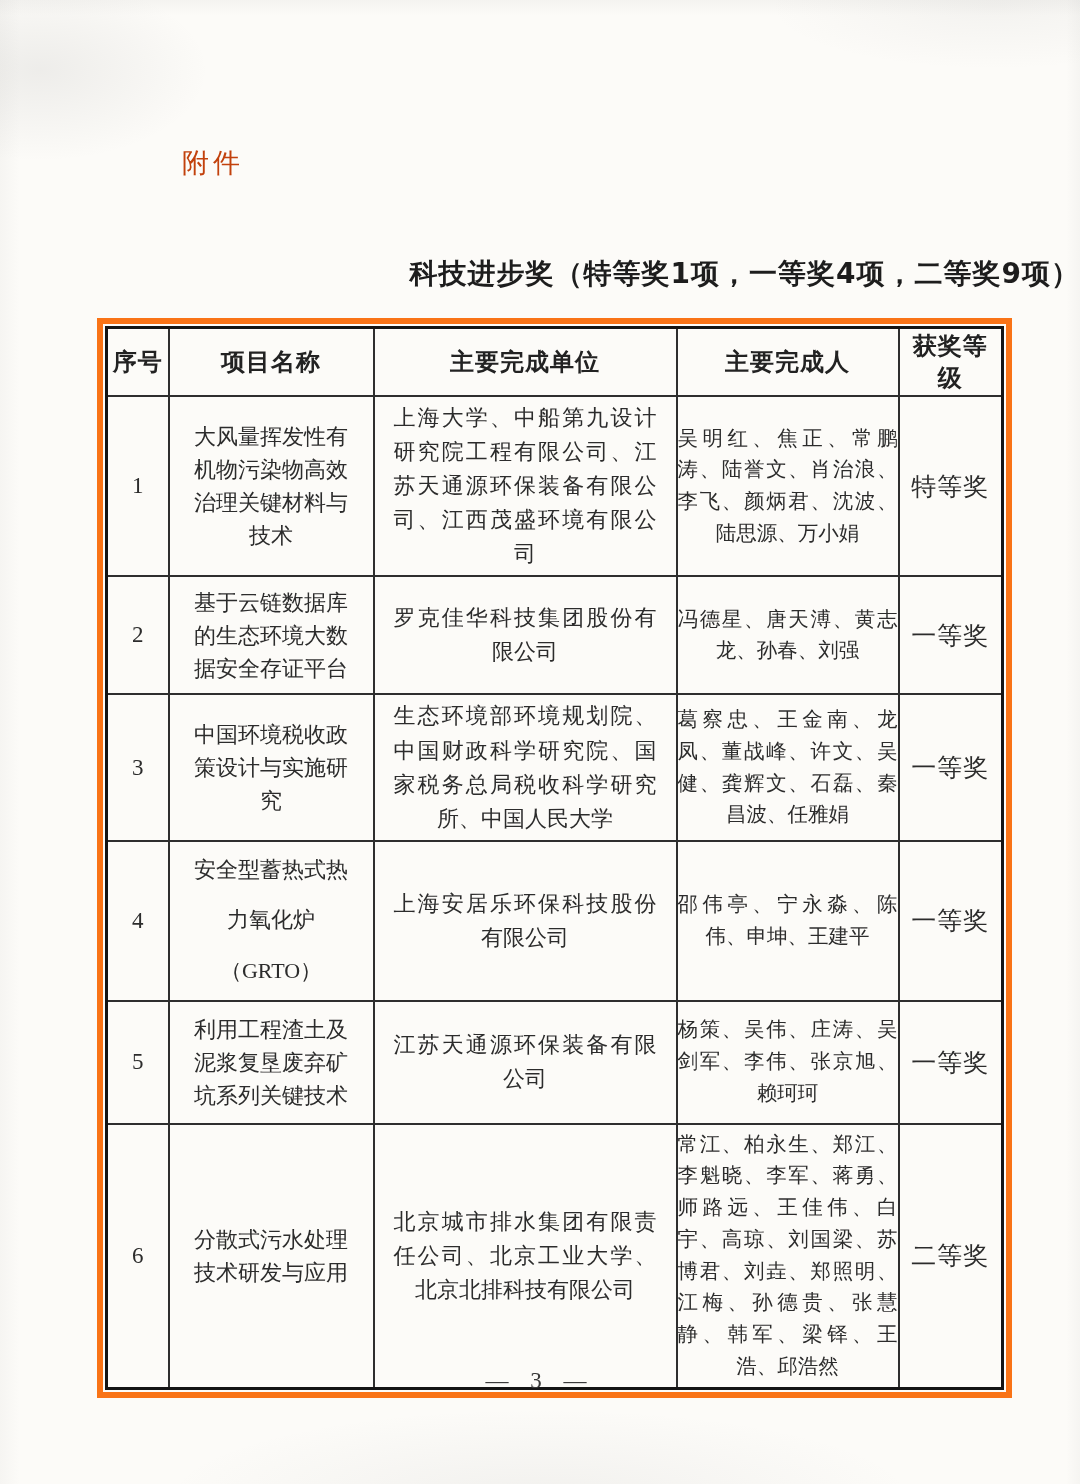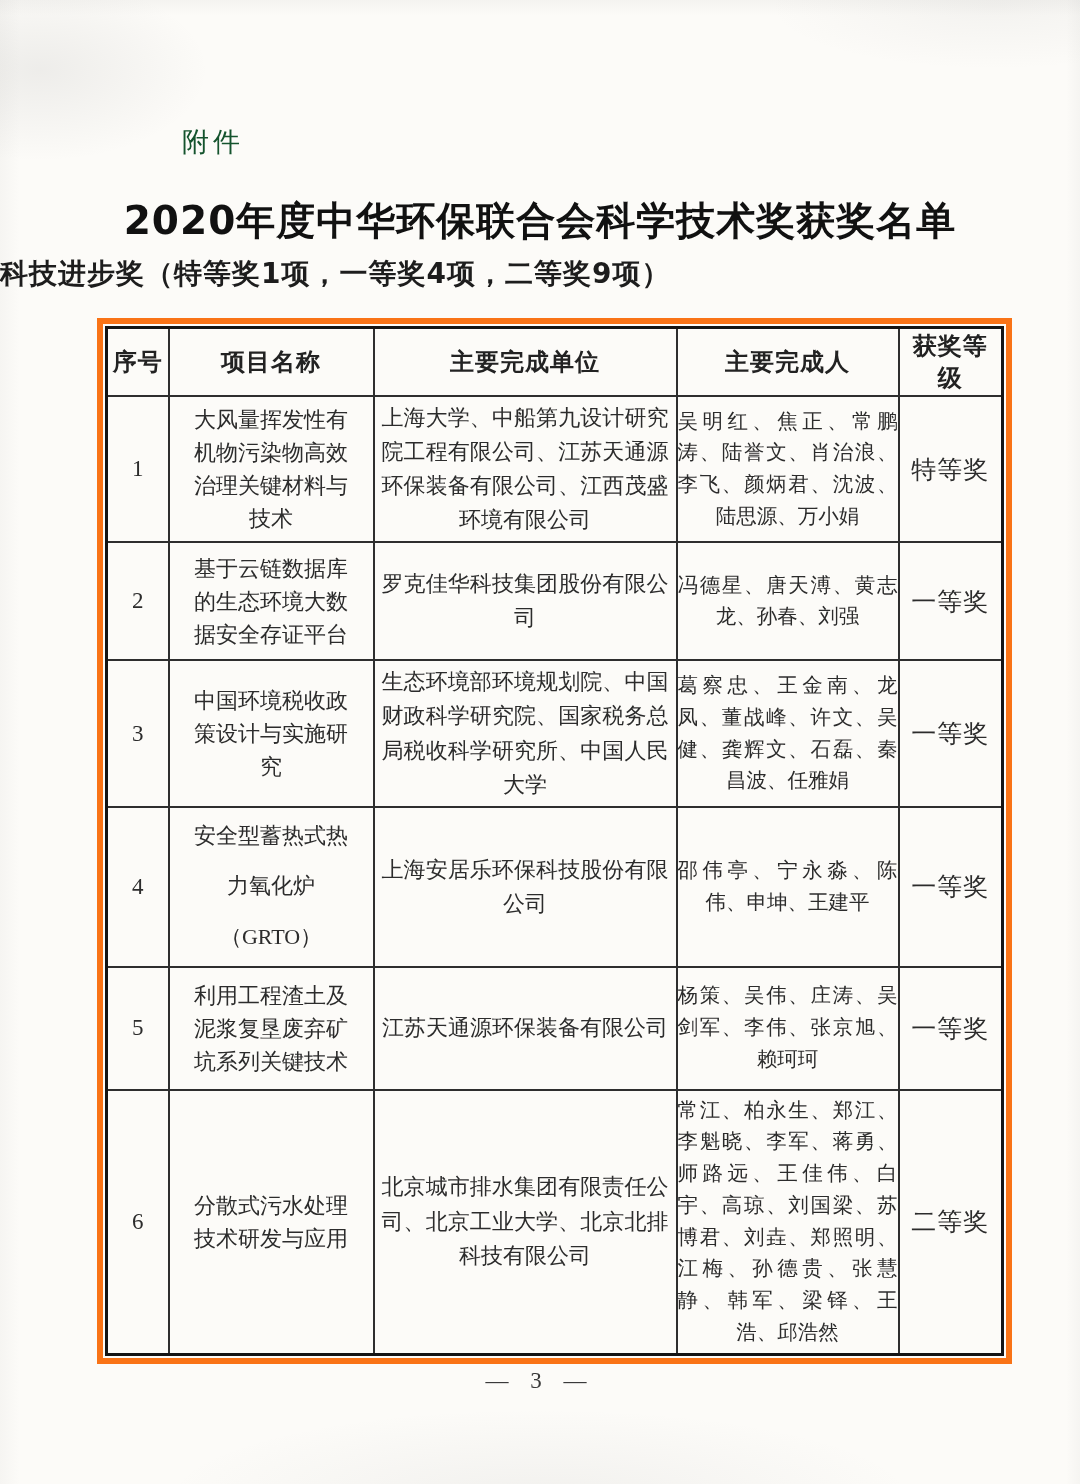--- a/index.html
+++ b/index.html
@@ -17,33 +17,33 @@
     content:""; position:absolute; inset:0; pointer-events:none;
     background:
       radial-gradient(240px 130px at 40px 70px, rgba(110,110,110,.10), transparent 70%),
       radial-gradient(320px 90px at 92% 6px, rgba(130,130,130,.07), transparent 70%),
       radial-gradient(500px 120px at 50% 101%, rgba(120,120,120,.08), transparent 75%),
       linear-gradient(to bottom, rgba(140,140,140,.07), transparent 16px),
       linear-gradient(to right, rgba(130,130,130,.05), transparent 20px),
       linear-gradient(to left, rgba(130,130,130,.05), transparent 14px);
   }
   .attach {
-    position:absolute; left:182px; top:124px;
-    font-size:27px; letter-spacing:4px; color:#14532d;
+    position:absolute; left:182px; top:145px;
+    font-size:27px; letter-spacing:4px; color:#c2410c;
   }
   .title {
     position:absolute; left:0; right:0; top:194px;
     text-align:center;
     font-family:"DejaVu Sans","Liberation Sans",sans-serif;
     font-weight:900; font-size:39px; letter-spacing:1px;
     color:#111;
   }
   .subtitle {
     position:absolute; left:0; right:0; top:255px;
-    text-align:left;
+    text-align:right;
     font-family:"DejaVu Sans","Liberation Sans",sans-serif;
     font-weight:700; font-size:28px; letter-spacing:1px;
     color:#1d1d1d;
   }
   .tableframe {
     position:absolute; left:97px; top:318px;
     border:6px solid #f97316; padding:2px;
   }
   table.awards {
     border-collapse:collapse; table-layout:fixed;
@@ -69,42 +69,41 @@
   tbody tr:nth-child(2) { height:118px; }
   tbody tr:nth-child(3) { height:131px; }
   tbody tr:nth-child(4) { height:123px; }
   tbody tr:nth-child(5) { height:123px; }
   tbody tr:nth-child(6) { height:203px; }
 
   td.col-no    { text-align:center; font-size:23px; }
   td.col-proj  { text-align:center; font-size:22px; line-height:1.5; padding:3px 18px; }
   td.col-units {
     text-align:justify; text-align-last:center; text-justify:inter-ideograph;
-    font-size:22px; line-height:1.55; padding:4px 7px;
+    font-size:22px; line-height:1.55; padding:4px 19px;
   }
   td.col-people {
     text-align:justify; text-align-last:center; text-justify:inter-ideograph;
     font-size:20.5px; line-height:1.55; padding:4px 0;
   }
   td.col-award { text-align:center; font-size:25px; letter-spacing:1px;margin-left:8px; }
   tbody tr:nth-child(4) td.col-proj { line-height:2.3; }
 
   .pagenum {
     position:absolute; left:0; right:0; top:1368px;
     text-align:center; font-size:23px; letter-spacing:8px; color:#3a3a3a;
   }
 </style>
 </head>
 <body>
 
 <div class="page">
 
   <div class="attach">附件</div>
 
-  <div class="title">2020年度中华环保联合会科学技术奖获奖名单</div>
 
   <div class="subtitle">科技进步奖（特等奖1项，一等奖4项，二等奖9项）</div>
 
   <div class="tableframe">
     <table class="awards">
       <colgroup>
         <col class="c-no">
           <col class="c-proj">
           <col class="c-units">
           <col class="c-people">

